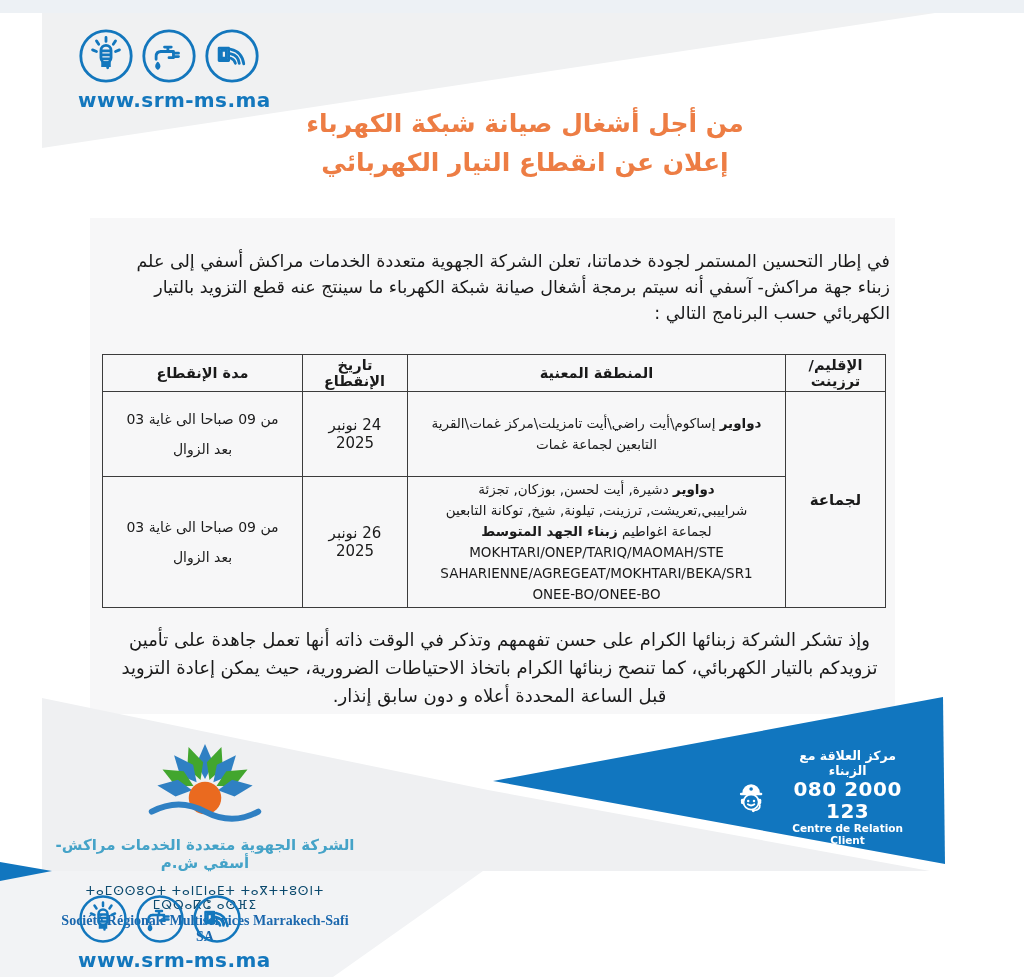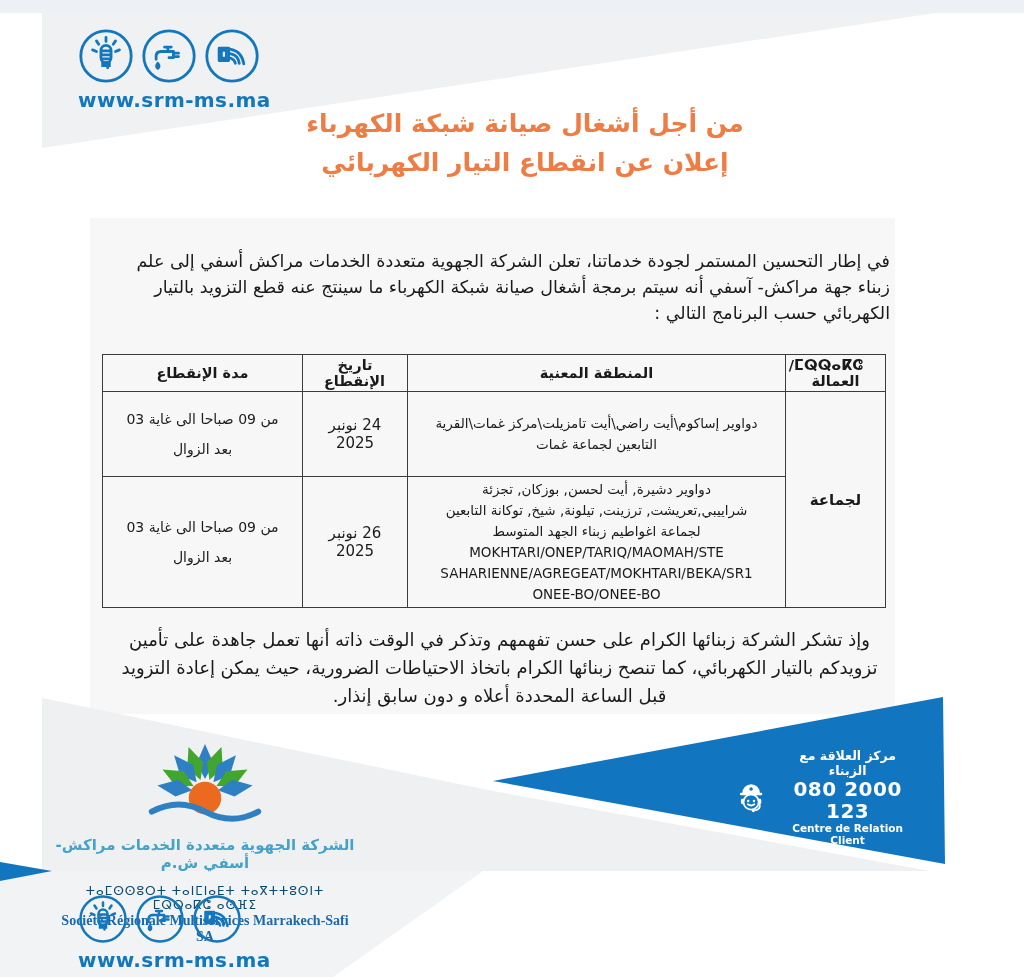--- a/index.html
+++ b/index.html
@@ -33,21 +33,21 @@
                direction:rtl;table-layout:fixed;}
   table.outage th,table.outage td{border:1px solid #3c3c3c;padding:2px 22px;vertical-align:middle;
                text-align:center;}
   table.outage th{height:27px;font-size:14.5px;font-weight:bold;}
   col.c-prov{width:100px;} col.c-area{width:378px;} col.c-date{width:105px;} col.c-dur{width:200px;}
   td.prov{font-weight:bold;font-size:15px;}
   td.area{font-size:13.5px;line-height:21px;padding:6px 4px;}
   td.date{font-size:15px;}
   td.dur{font-size:14px;line-height:30px;}
   tr.r1 td{height:80px;} tr.r2 td{height:126px;}
-  .b{font-weight:normal;}
+  .b{font-weight:bold;}
   .latin{direction:ltr;unicode-bidi:embed;font-size:13.5px;}
   
   .logo-block{position:absolute;left:55px;top:732px;width:300px;text-align:center;}
   .logo-block svg{display:block;margin:0 auto;}
   .co-ar{margin-top:2px;font-size:15px;font-weight:bold;color:#45a3c8;direction:rtl;}
   .co-tif{font-size:12px;color:#0c4a6e;letter-spacing:1px;margin-top:12px;}
   .co-fr{font-family:"Liberation Serif",serif;font-size:14px;font-weight:bold;color:#1b67ad;margin-top:1px;}
   
   .cc{position:absolute;left:733px;top:748px;width:170px;display:flex;align-items:center;gap:23px;color:#fff;}
   .cc-txt{text-align:center;}
@@ -112,21 +112,21 @@
 
   <table class="outage">
     <colgroup>
         <col class="c-prov">
         <col class="c-area">
         <col class="c-date">
         <col class="c-dur">
       </colgroup>
     <tbody>
         <tr>
-      <th>ⵎⵕⵕⴰⴽⵛ/العمالة</th>
+      <th>الإقليم/ترزينت</th>
       <th>المنطقة المعنية</th>
       <th>تاريخ الإنقطاع</th>
       <th>مدة الإنقطاع</th>
     </tr>
     <tr class="r1">
       <td class="prov" rowspan="2">لجماعة</td>
       <td class="area">
         <span class="b">دواوير</span>
         <span>إساكوم\أيت راضي\أيت تامزيلت\مركز غمات\القرية التابعين لجماعة غمات</span>
       </td>

